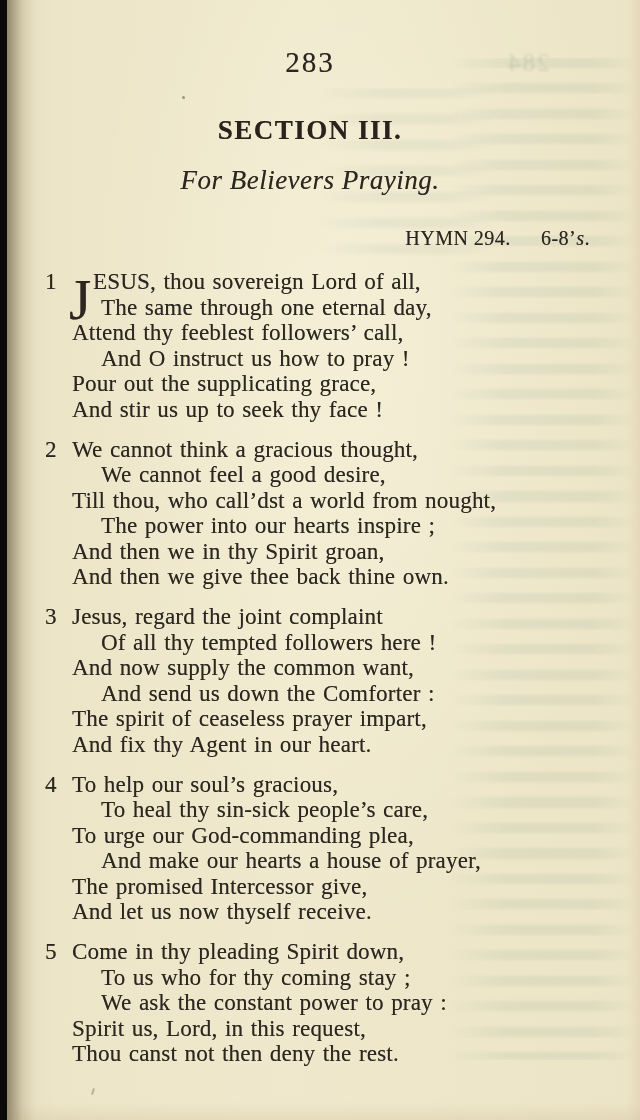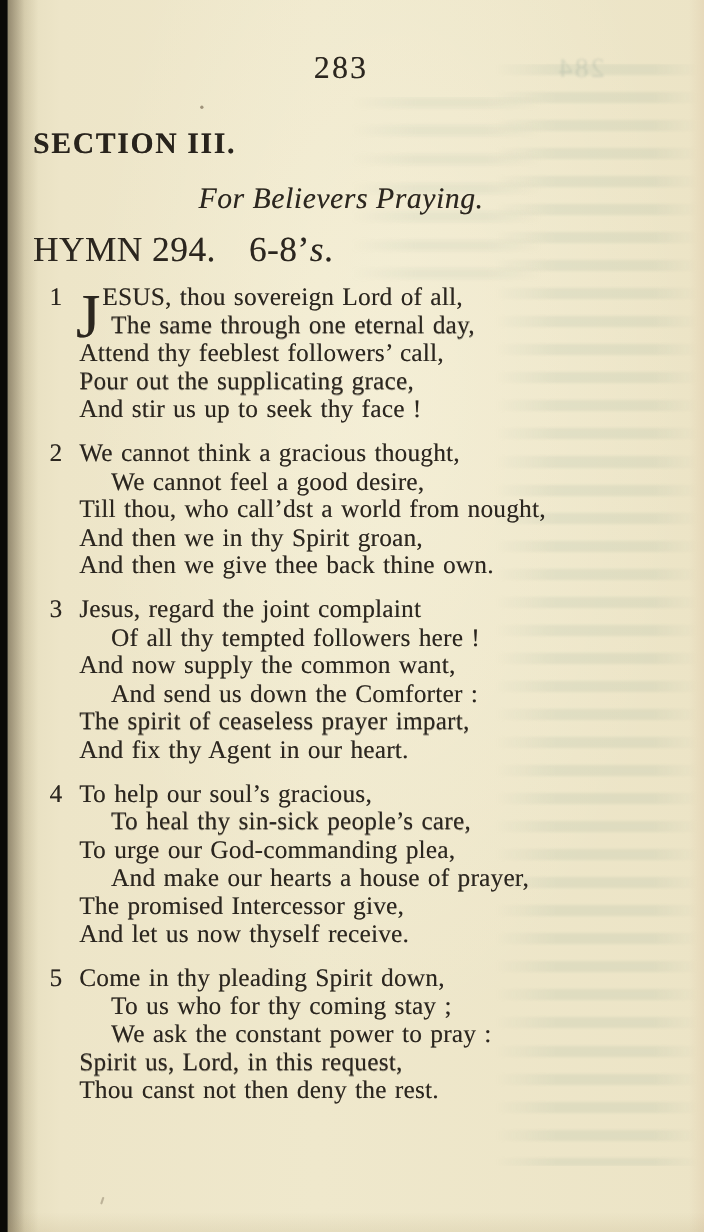--- a/index.html
+++ b/index.html
@@ -43,25 +43,25 @@
 
   .speck{position:absolute;background:rgba(92,76,54,0.55);border-radius:50%;z-index:4;}
   .speck.s1{left:182px;top:96px;width:3px;height:3px;}
   .speck.s2{left:92px;top:1088px;width:2px;height:7px;border-radius:2px;transform:rotate(18deg);opacity:.6;}
 
   
   .content{position:absolute;left:30px;top:0;width:560px;z-index:3;
     text-shadow:0.2px 0.2px 0.4px rgba(43,38,31,0.5);}
 
   .pagenum{padding-top:46px;text-align:center;font-size:29px;line-height:32px;letter-spacing:2px;}
-  .section{margin-top:37px;font-size:27px;line-height:30px;letter-spacing:1.5px;
+  .section{margin-top:37px;text-align:center;font-size:27px;line-height:30px;letter-spacing:1.5px;
     font-weight:bold;color:#28231c;}
   .subtitle{margin-top:20px;text-align:center;font-size:27px;line-height:30px;
     font-style:italic;letter-spacing:0.5px;}
-  .hymnhead{margin-top:16px;text-align:left;font-size:32px;line-height:30px;letter-spacing:0.5px;}
+  .hymnhead{margin-top:28px;text-align:right;font-size:20px;line-height:30px;letter-spacing:0.5px;}
   .hymnhead .meter{margin-left:30px;}
   .hymnhead .meter i{font-style:italic;}
 
   .stanzas{margin-top:16px;padding-left:42px;font-size:23px;}
   .stanza{position:relative;margin-bottom:14.5px;}
   .stanza .num{position:absolute;left:-27px;top:0;line-height:25.5px;}
   .line{line-height:25.5px;white-space:nowrap;letter-spacing:0.2px;word-spacing:1.5px;}
   .line.ind{padding-left:29px;}
   .stanza.first-stanza{padding-left:0;}
   .stanza.first-stanza .line.first{padding-left:21px;}
@@ -90,29 +90,31 @@
 
     <div class="stanzas">
 
       <div class="stanza first-stanza">
         <span class="num">1</span>
         <div class="line first">
           <span class="dropcap">J</span><span>ESUS, thou sovereign Lord of all,</span>
         </div>
         <div class="line ind">The same through one eternal day,</div>
         <div class="line">Attend thy feeblest followers’ call,</div>
+        <div class="line ind">And O instruct us how to pray !</div>
         <div class="line">Pour out the supplicating grace,</div>
         <div class="line">And stir us up to seek thy face !</div>
       </div>
 
       <div class="stanza">
         <span class="num">2</span>
         <div class="line">We cannot think a gracious thought,</div>
         <div class="line ind">We cannot feel a good desire,</div>
         <div class="line">Till thou, who call’dst a world from nought,</div>
+        <div class="line ind">The power into our hearts inspire ;</div>
         <div class="line">And then we in thy Spirit groan,</div>
         <div class="line">And then we give thee back thine own.</div>
       </div>
 
       <div class="stanza">
         <span class="num">3</span>
         <div class="line">Jesus, regard the joint complaint</div>
         <div class="line ind">Of all thy tempted followers here !</div>
         <div class="line">And now supply the common want,</div>
         <div class="line ind">And send us down the Comforter :</div>

